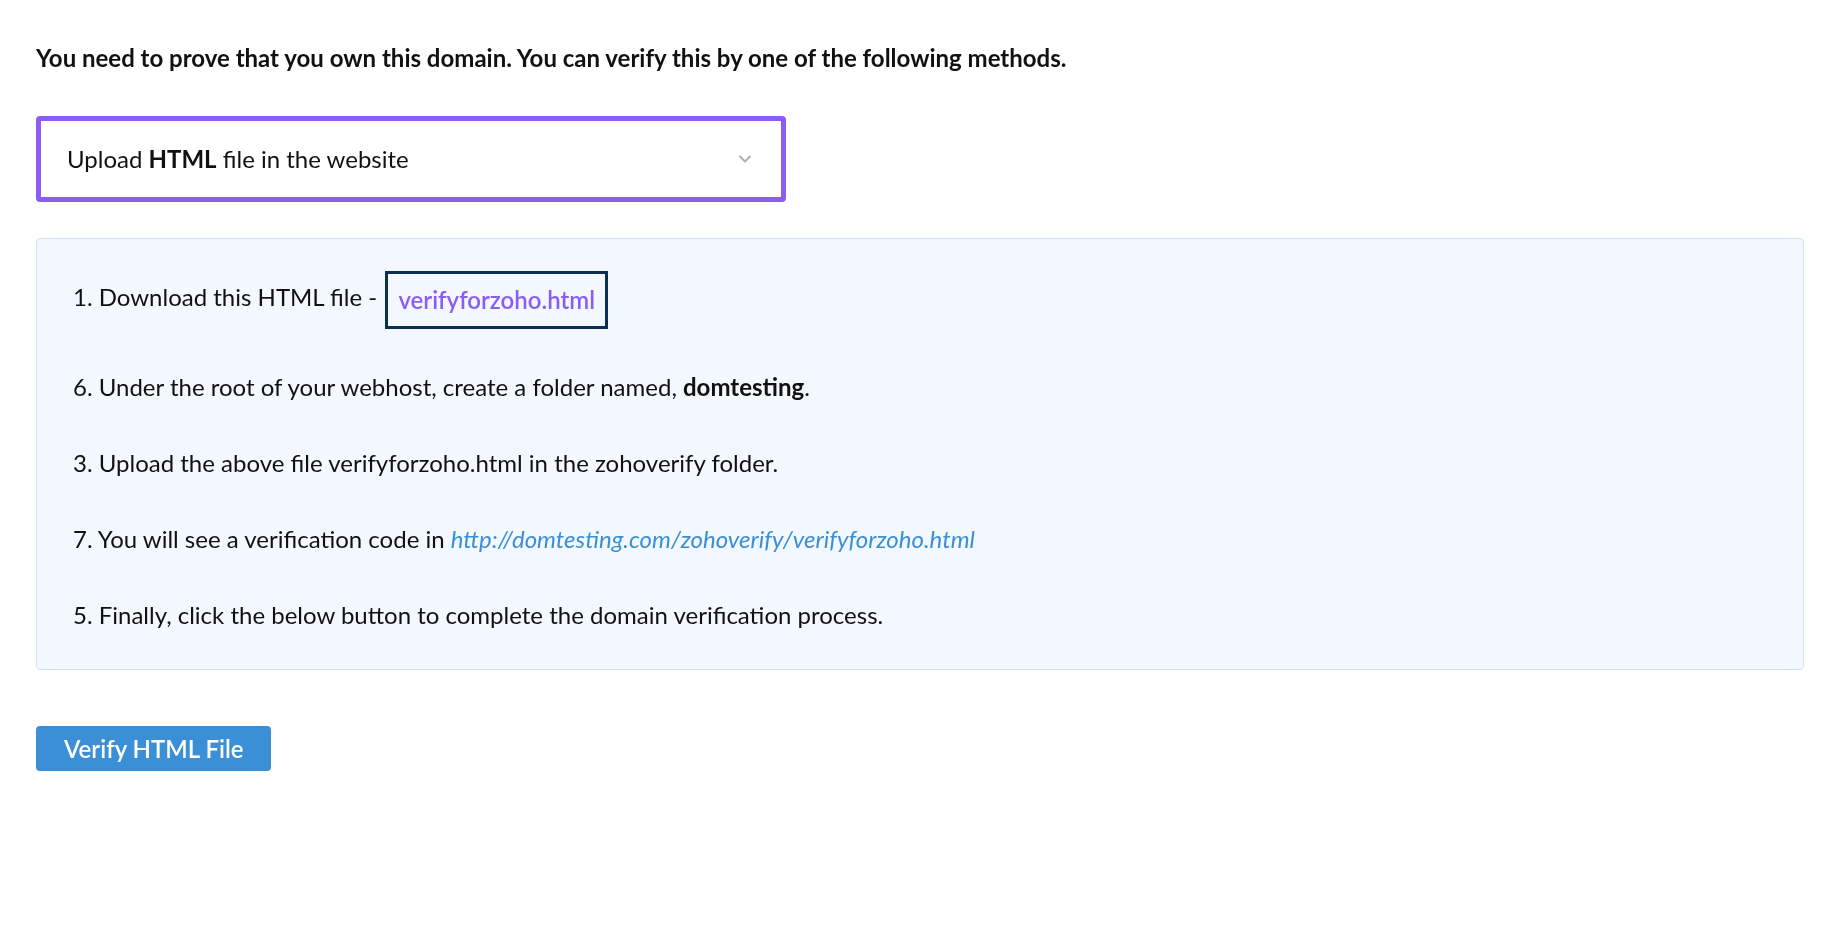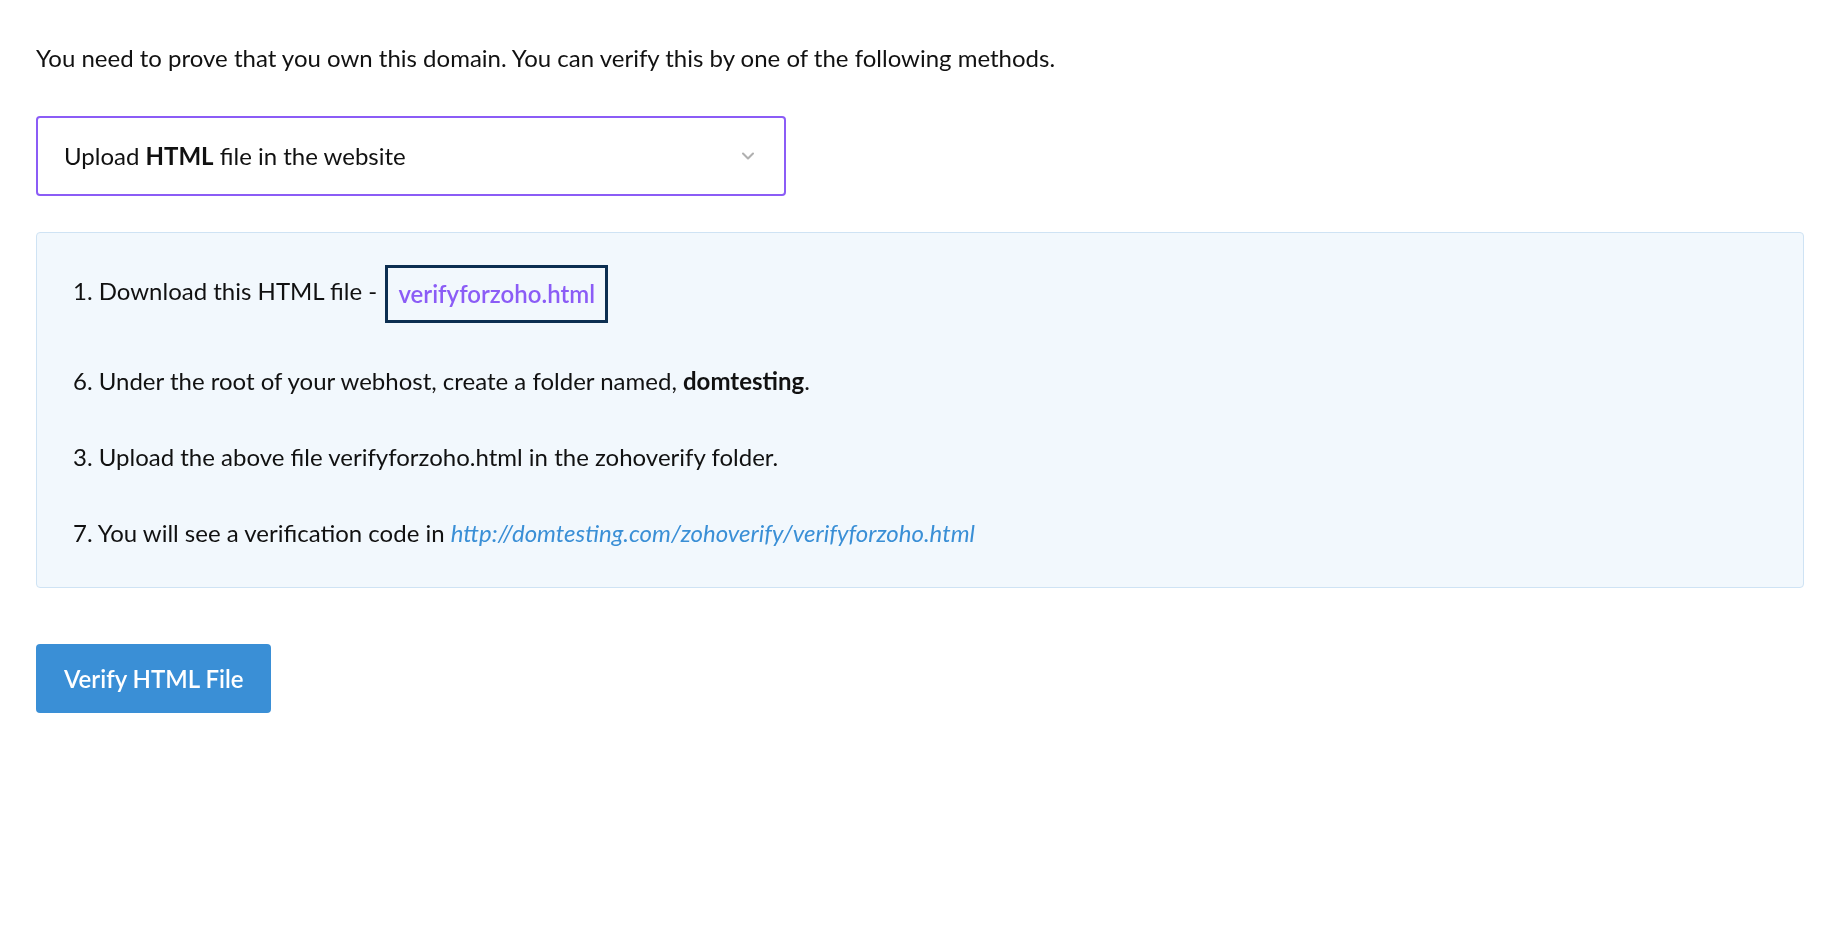--- a/index.html
+++ b/index.html
@@ -10,27 +10,27 @@
     body {
       font-family: -apple-system, BlinkMacSystemFont, "Segoe UI", "Lato", "Helvetica Neue", Arial, sans-serif;
       background: #ffffff;
       padding: 40px 36px;
       color: #111;
       font-size: 24px;
       line-height: 1.5;
     }
     .intro-text {
       margin-bottom: 40px;
-      font-weight: 400;
+      font-weight: 700;
     }
     .dropdown {
       display: flex;
       align-items: center;
       justify-content: space-between;
-      border: 2px solid #8b5cf6;
+      border: 5px solid #8b5cf6;
       border-radius: 4px;
       padding: 20px 26px;
       width: 750px;
       cursor: pointer;
       background: #fff;
       margin-bottom: 36px;
       text-align: center;
     }
     .dropdown-label {
       font-weight: 400;
@@ -79,21 +79,21 @@
       vertical-align: middle;
       margin-left: 2px;
       cursor: pointer;
     }
     .verify-button {
       margin-top: 56px;
       background: #3a8fd6;
       color: #fff;
       border: none;
       border-radius: 4px;
-      padding: 20px 28px;
+      padding: 8px 28px;
       font-size: 24px;
       font-weight: 600;
       cursor: pointer;
       font-family: inherit;
     }
   </style>
 </head>
 <body>
 
 
@@ -115,18 +115,19 @@
   <p class="step">
     <span>1. Download this HTML file - </span><a class="boxed-link">verifyforzoho.html</a>
   </p>
   <p class="step">
     <span>6. Under the root of your webhost, create a folder named, </span><span class="bold">domtesting</span><span>.</span>
   </p>
   <p class="step">3. Upload the above file verifyforzoho.html in the zohoverify folder.</p>
   <p class="step">
     <span>7. You will see a verification code in </span><a class="link">http://domtesting.com/zohoverify/verifyforzoho.html</a>
   </p>
+  <p class="step">5. Finally, click the below button to complete the domain verification process.</p>
 </div>
 
 <button class="verify-button">Verify HTML File</button>
 
 
 
 
 </body></html>

